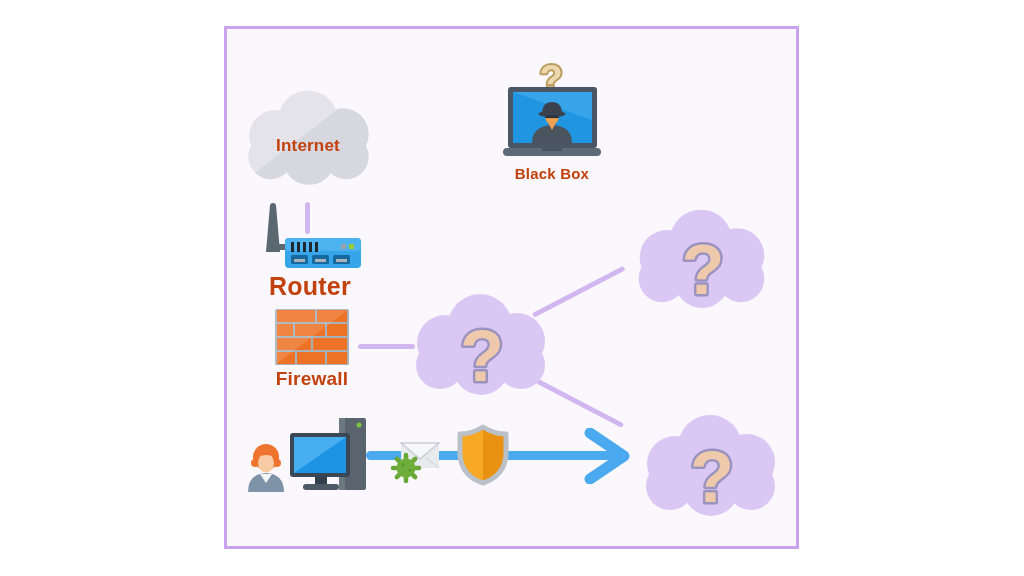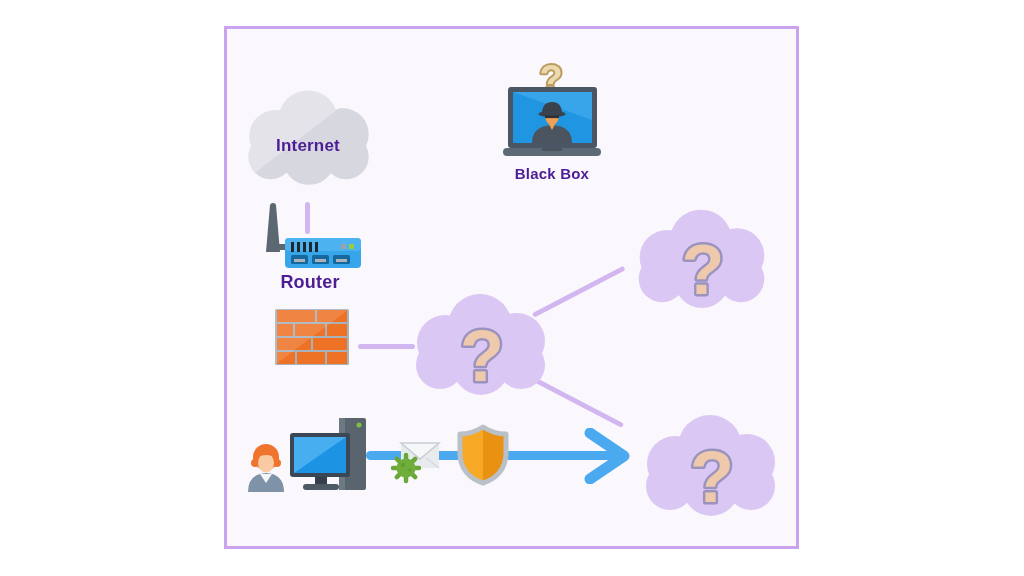--- a/index.html
+++ b/index.html
@@ -1,24 +1,24 @@
 <!DOCTYPE html>
 <html><head>
 <meta charset="utf-8">
 <style>
   html,body{margin:0;padding:0;background:#ffffff;}
   #stage{position:relative;width:1024px;height:576px;background:#ffffff;overflow:hidden;
          font-family:"Liberation Sans",sans-serif;}
   #frame{position:absolute;left:224px;top:26px;width:569px;height:517px;
          border:3px solid #c9a3ee;background:#faf7fd;}
   .abs{position:absolute;}
-  .lbl{position:absolute;text-align:center;font-weight:bold;color:#4c1d95;
+  .lbl{position:absolute;text-align:center;font-weight:bold;color:#c2410c;
        letter-spacing:.2px;}
   .lbl-internet{left:238px;top:136px;width:140px;font-size:17px;}
-  .lbl-router{left:250px;top:272px;width:120px;font-size:18px;}
+  .lbl-router{left:250px;top:272px;width:120px;font-size:25px;}
   .lbl-firewall{left:250px;top:368px;width:124px;font-size:19px;}
   .lbl-blackbox{left:452px;top:163px;width:200px;font-size:15px;line-height:21px;}
   .connector{position:absolute;background:#d2b6f0;border-radius:3px;z-index:1;}
   .c-inet-router{left:305px;top:202px;width:5px;height:32px;}
   .c-fw-cloud{left:358px;top:344px;width:57px;height:5px;}
   .c-diag-a{left:533px;top:313px;width:103px;height:5px;
             transform:rotate(-27.5deg);transform-origin:left center;}
   .c-diag-b{left:536px;top:378px;width:98px;height:5px;
             transform:rotate(27.5deg);transform-origin:left center;}
   .z2{z-index:2;} .z3{z-index:3;} .z4{z-index:4;}
@@ -126,20 +126,21 @@
         <rect x="20" y="16" width="30" height="12"></rect>
         <rect x="52" y="16" width="20" height="12"></rect>
       <rect x="2" y="30" width="34" height="12"></rect>
         <rect x="38" y="30" width="34" height="12"></rect>
       <rect x="2" y="44" width="18" height="12"></rect>
         <rect x="22" y="44" width="28" height="12"></rect>
         <rect x="52" y="44" width="20" height="12"></rect>
     </g>
     <polygon points="0,1 74,1 0,57" fill="#ffffff" opacity="0.13"></polygon>
   </svg>
+  <div class="lbl lbl-firewall z3">Firewall</div>
 
   <svg class="abs z2" style="left:405px;top:281px" width="150" height="115" viewBox="0 0 150 115">
     <use href="#cloud-shape" fill="#dbc7f4"></use>
     <text class="qmark" x="77" y="100" font-size="72" text-anchor="middle" fill="#eec9ac" stroke="#9b93bf" stroke-width="5">?</text>
   </svg>
   <svg class="abs z2" style="left:627px;top:197px" width="148" height="112" viewBox="0 0 150 115">
     <use href="#cloud-shape" fill="#dbc7f4"></use>
     <text class="qmark" x="77" y="100" font-size="72" text-anchor="middle" fill="#eec9ac" stroke="#9b93bf" stroke-width="5">?</text>
   </svg>
   <svg class="abs z2" style="left:634px;top:402px" width="152" height="115" viewBox="0 0 150 115">

